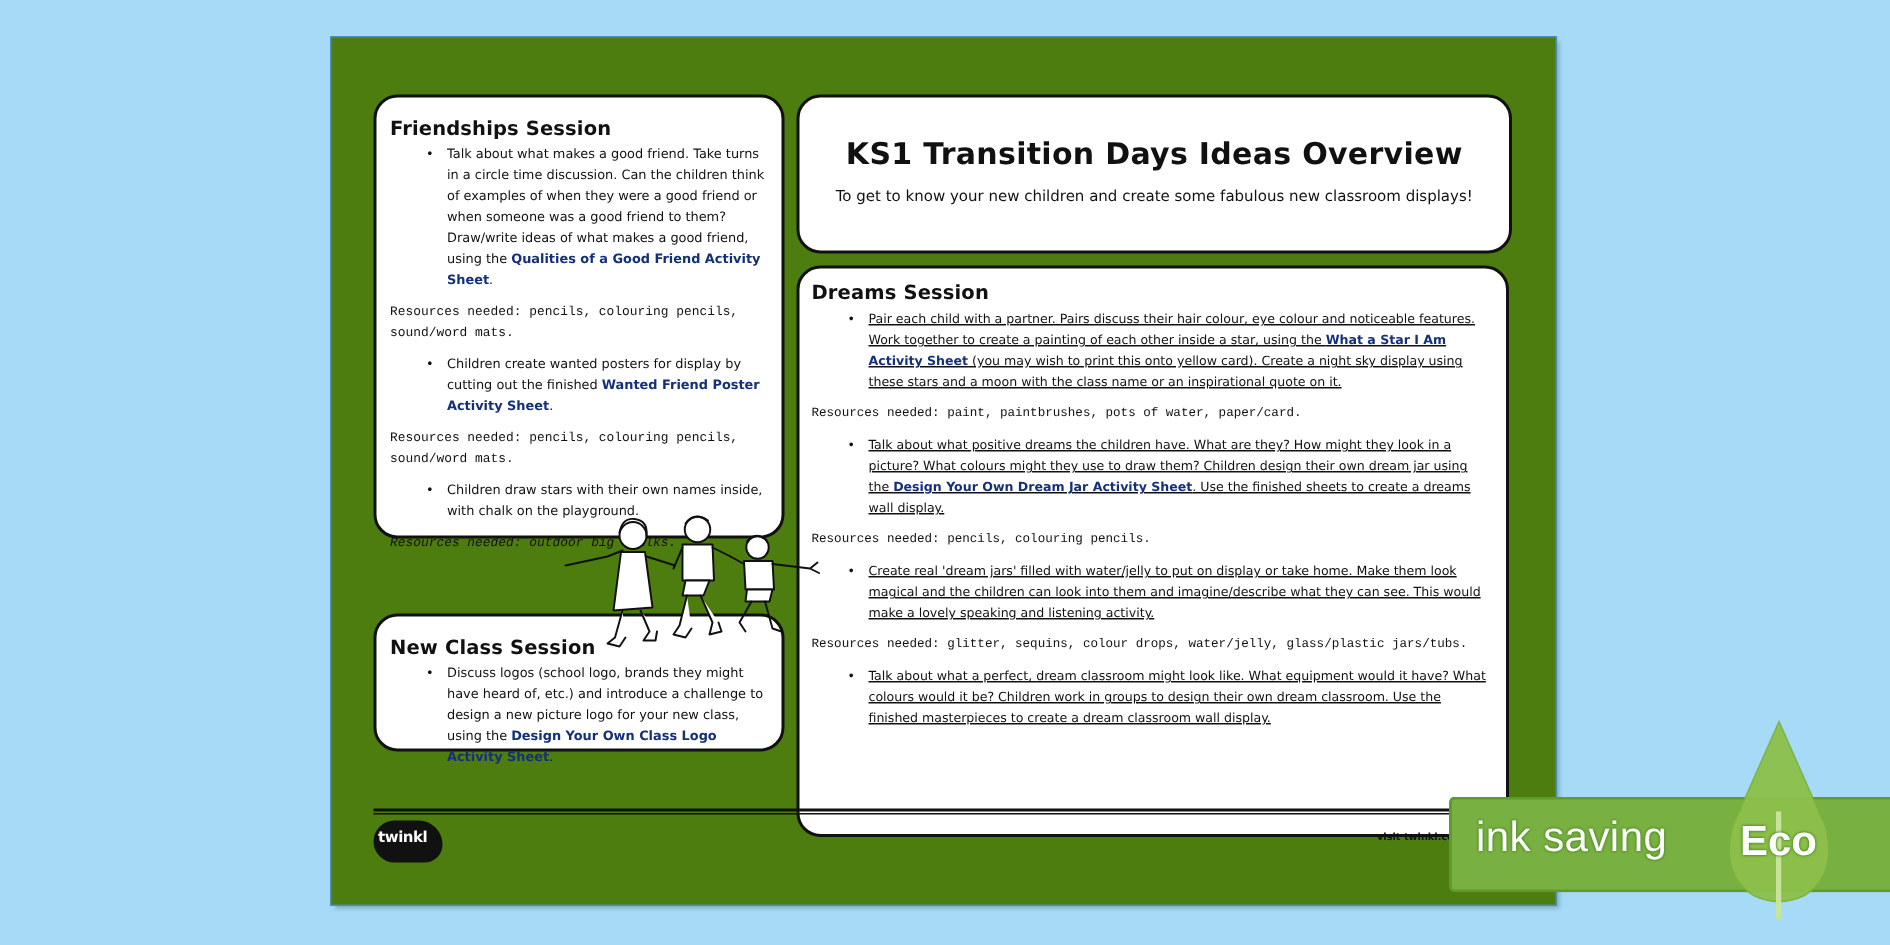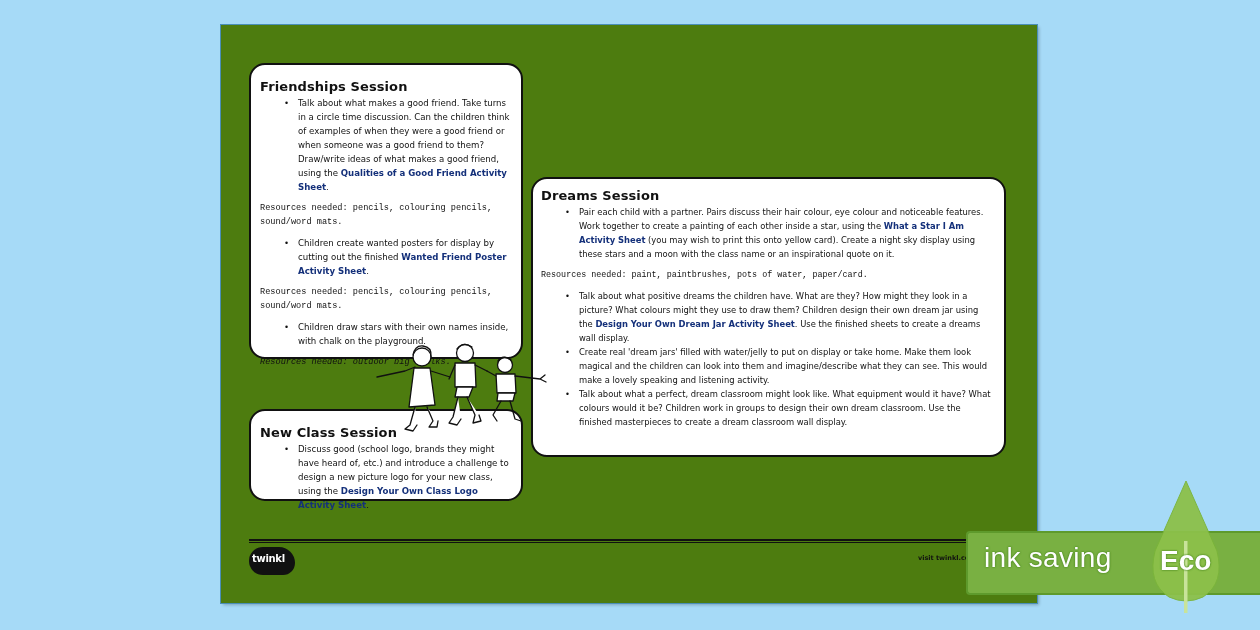--- a/index.html
+++ b/index.html
@@ -49,22 +49,22 @@
   .res.italic { font-style: italic; }
   .link {
     color: #14307a;
     font-weight: bold;
   }
 
   #friendships { left: 28px; top: 38px; width: 274px; height: 296px; padding: 14px 10px 8px 9px; }
   #title-box { left: 310px; top: 38px; width: 477px; height: 106px; text-align: center; padding-top: 25px; }
   #title-box h1 { font-size: 20px; font-weight: bold; letter-spacing: 0.2px; }
   #title-box p { font-size: 10px; margin-top: 12px; }
-  #dreams { left: 310px; top: 152px; width: 475px; height: 280px; padding: 9px 10px 8px 8px; }
-  #dreams .bullet { padding-left: 38px; font-size: 8.4px; }
+  #dreams { left: 310px; top: 152px; width: 475px; height: 381px; padding: 9px 10px 8px 8px; }
+  #dreams .bullet { padding-left: 38px; font-size: 8.4px; text-decoration: underline; }
   #dreams .bullet::before { left: 24px; }
   #dreams .res { font-size: 8.4px; }
   #dreams .justify { text-align: justify; }
   #newclass { left: 28px; top: 384px; width: 274px; height: 92px; padding: 14px 10px 8px 9px; }
 
   .children {
     position: absolute;
     left: 154px; top: 310px;
     width: 175px; height: 100px;
   }
@@ -142,34 +142,40 @@
   <div class="box" id="friendships">
     <h2>Friendships Session</h2>
     <div class="bullet"><span>Talk about what makes a good friend. Take turns in a circle time discussion. Can the children think of examples of when they were a good friend or when someone was a good friend to them? Draw/write ideas of what makes a good friend, using the </span><span class="link">Qualities of a Good Friend Activity Sheet</span><span>.</span></div>
     <div class="res">Resources needed: pencils, colouring pencils, sound/word mats.</div>
     <div class="bullet"><span>Children create wanted posters for display by cutting out the finished </span><span class="link">Wanted Friend Poster Activity Sheet</span><span>.</span></div>
     <div class="res">Resources needed: pencils, colouring pencils, sound/word mats.</div>
     <div class="bullet"><span>Children draw stars with their own names inside, with chalk on the playground.</span></div>
     <div class="res italic">Resources needed: outdoor big chalks.</div>
   </div>
 
+  <div class="box" id="title-box">
+    <h1>KS1 Transition Days Ideas Overview</h1>
+    <p>To get to know your new children and create some fabulous new classroom displays!</p>
+  </div>
 
   <div class="box" id="dreams">
     <h2>Dreams Session</h2>
     <div class="bullet"><span>Pair each child with a partner. Pairs discuss their hair colour, eye colour and noticeable features. Work together to create a painting of each other inside a star, using the </span><span class="link">What a Star I Am Activity Sheet</span><span> (you may wish to print this onto yellow card). Create a night sky display using these stars and a moon with the class name or an inspirational quote on it.</span></div>
     <div class="res">Resources needed: paint, paintbrushes, pots of water, paper/card.</div>
     <div class="bullet"><span>Talk about what positive dreams the children have. What are they? How might they look in a picture? What colours might they use to draw them? Children design their own dream jar using the </span><span class="link">Design Your Own Dream Jar Activity Sheet</span><span>. Use the finished sheets to create a dreams wall display.</span></div>
+    <div class="res">Resources needed: pencils, colouring pencils.</div>
     <div class="bullet"><span>Create real 'dream jars' filled with water/jelly to put on display or take home. Make them look magical and the children can look into them and imagine/describe what they can see. This would make a lovely speaking and listening activity.</span></div>
+    <div class="res">Resources needed: glitter, sequins, colour drops, water/jelly, glass/plastic jars/tubs.</div>
     <div class="bullet"><span>Talk about what a perfect, dream classroom might look like. What equipment would it have? What colours would it be? Children work in groups to design their own dream classroom. Use the finished masterpieces to create a dream classroom wall display.</span></div>
 
   </div>
 
   <div class="box" id="newclass">
     <h2>New Class Session</h2>
-    <div class="bullet"><span>Discuss good (school logo, brands they might have heard of, etc.) and introduce a challenge to design a new picture logo for your new class, using the </span><span class="link">Design Your Own Class Logo Activity Sheet</span><span>.</span></div>
+    <div class="bullet"><span>Discuss logos (school logo, brands they might have heard of, etc.) and introduce a challenge to design a new picture logo for your new class, using the </span><span class="link">Design Your Own Class Logo Activity Sheet</span><span>.</span></div>
   </div>
 
   <svg class="children" viewBox="0 0 175 100" fill="#fff" stroke="#111" stroke-width="1.3" stroke-linecap="round" stroke-linejoin="round">
 
     <path d="M2 42 L30 36 L40 32" fill="none"></path>
     <circle cx="47" cy="22" r="9"></circle>
     <path d="M38 20 Q40 10 48 11 Q57 12 56 22" fill="none"></path>
     <path d="M39 33 L55 33 L60 70 L34 72 Z"></path>
     <path d="M56 36 L75 42" fill="none"></path>
     <path d="M40 72 L35 90 L30 94 L38 96 L42 90"></path>

